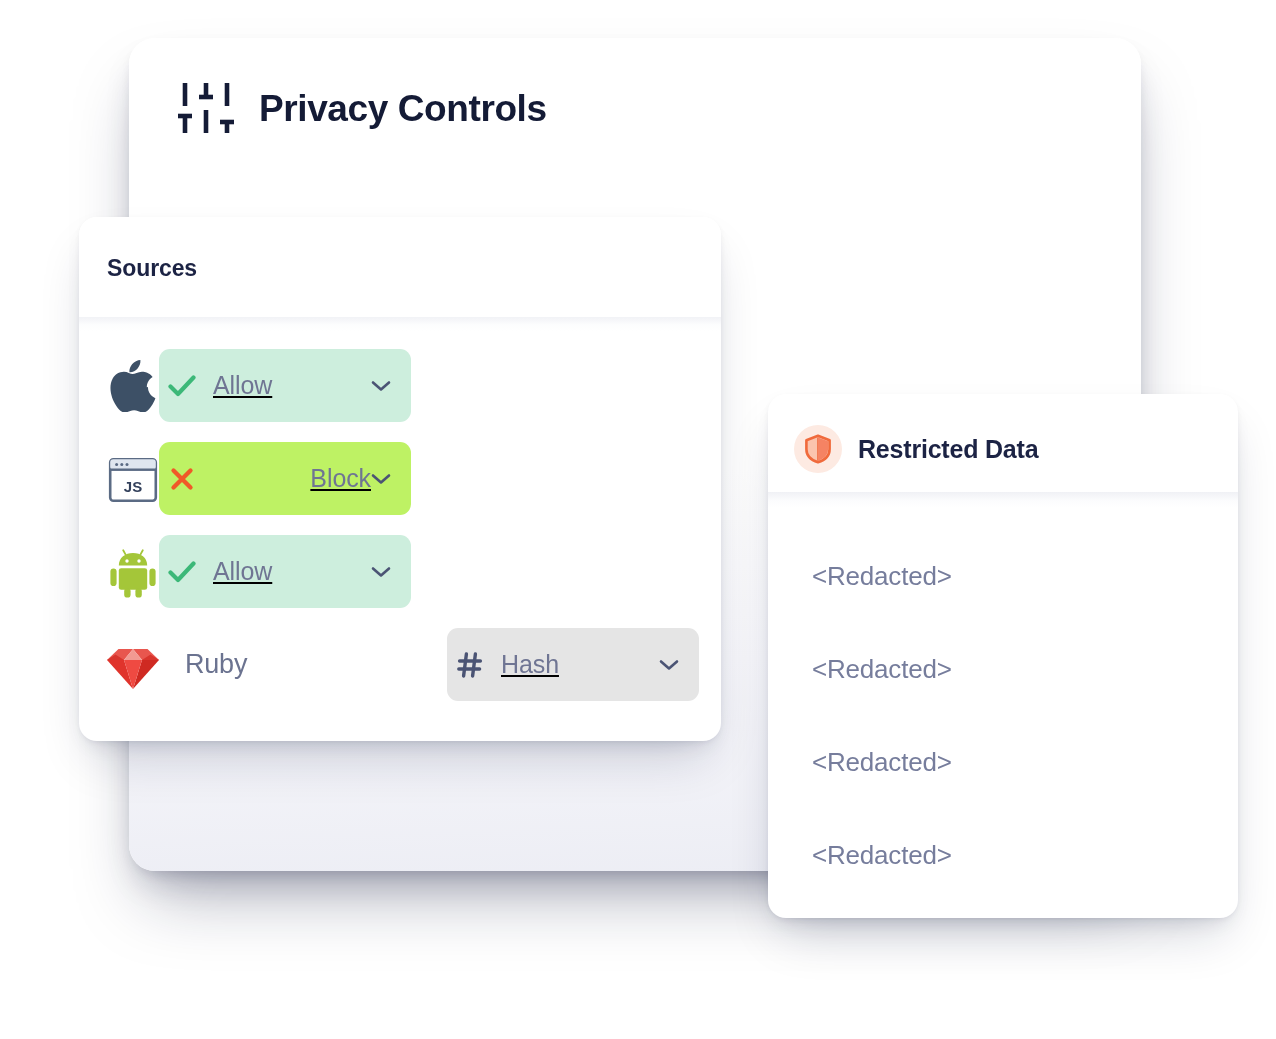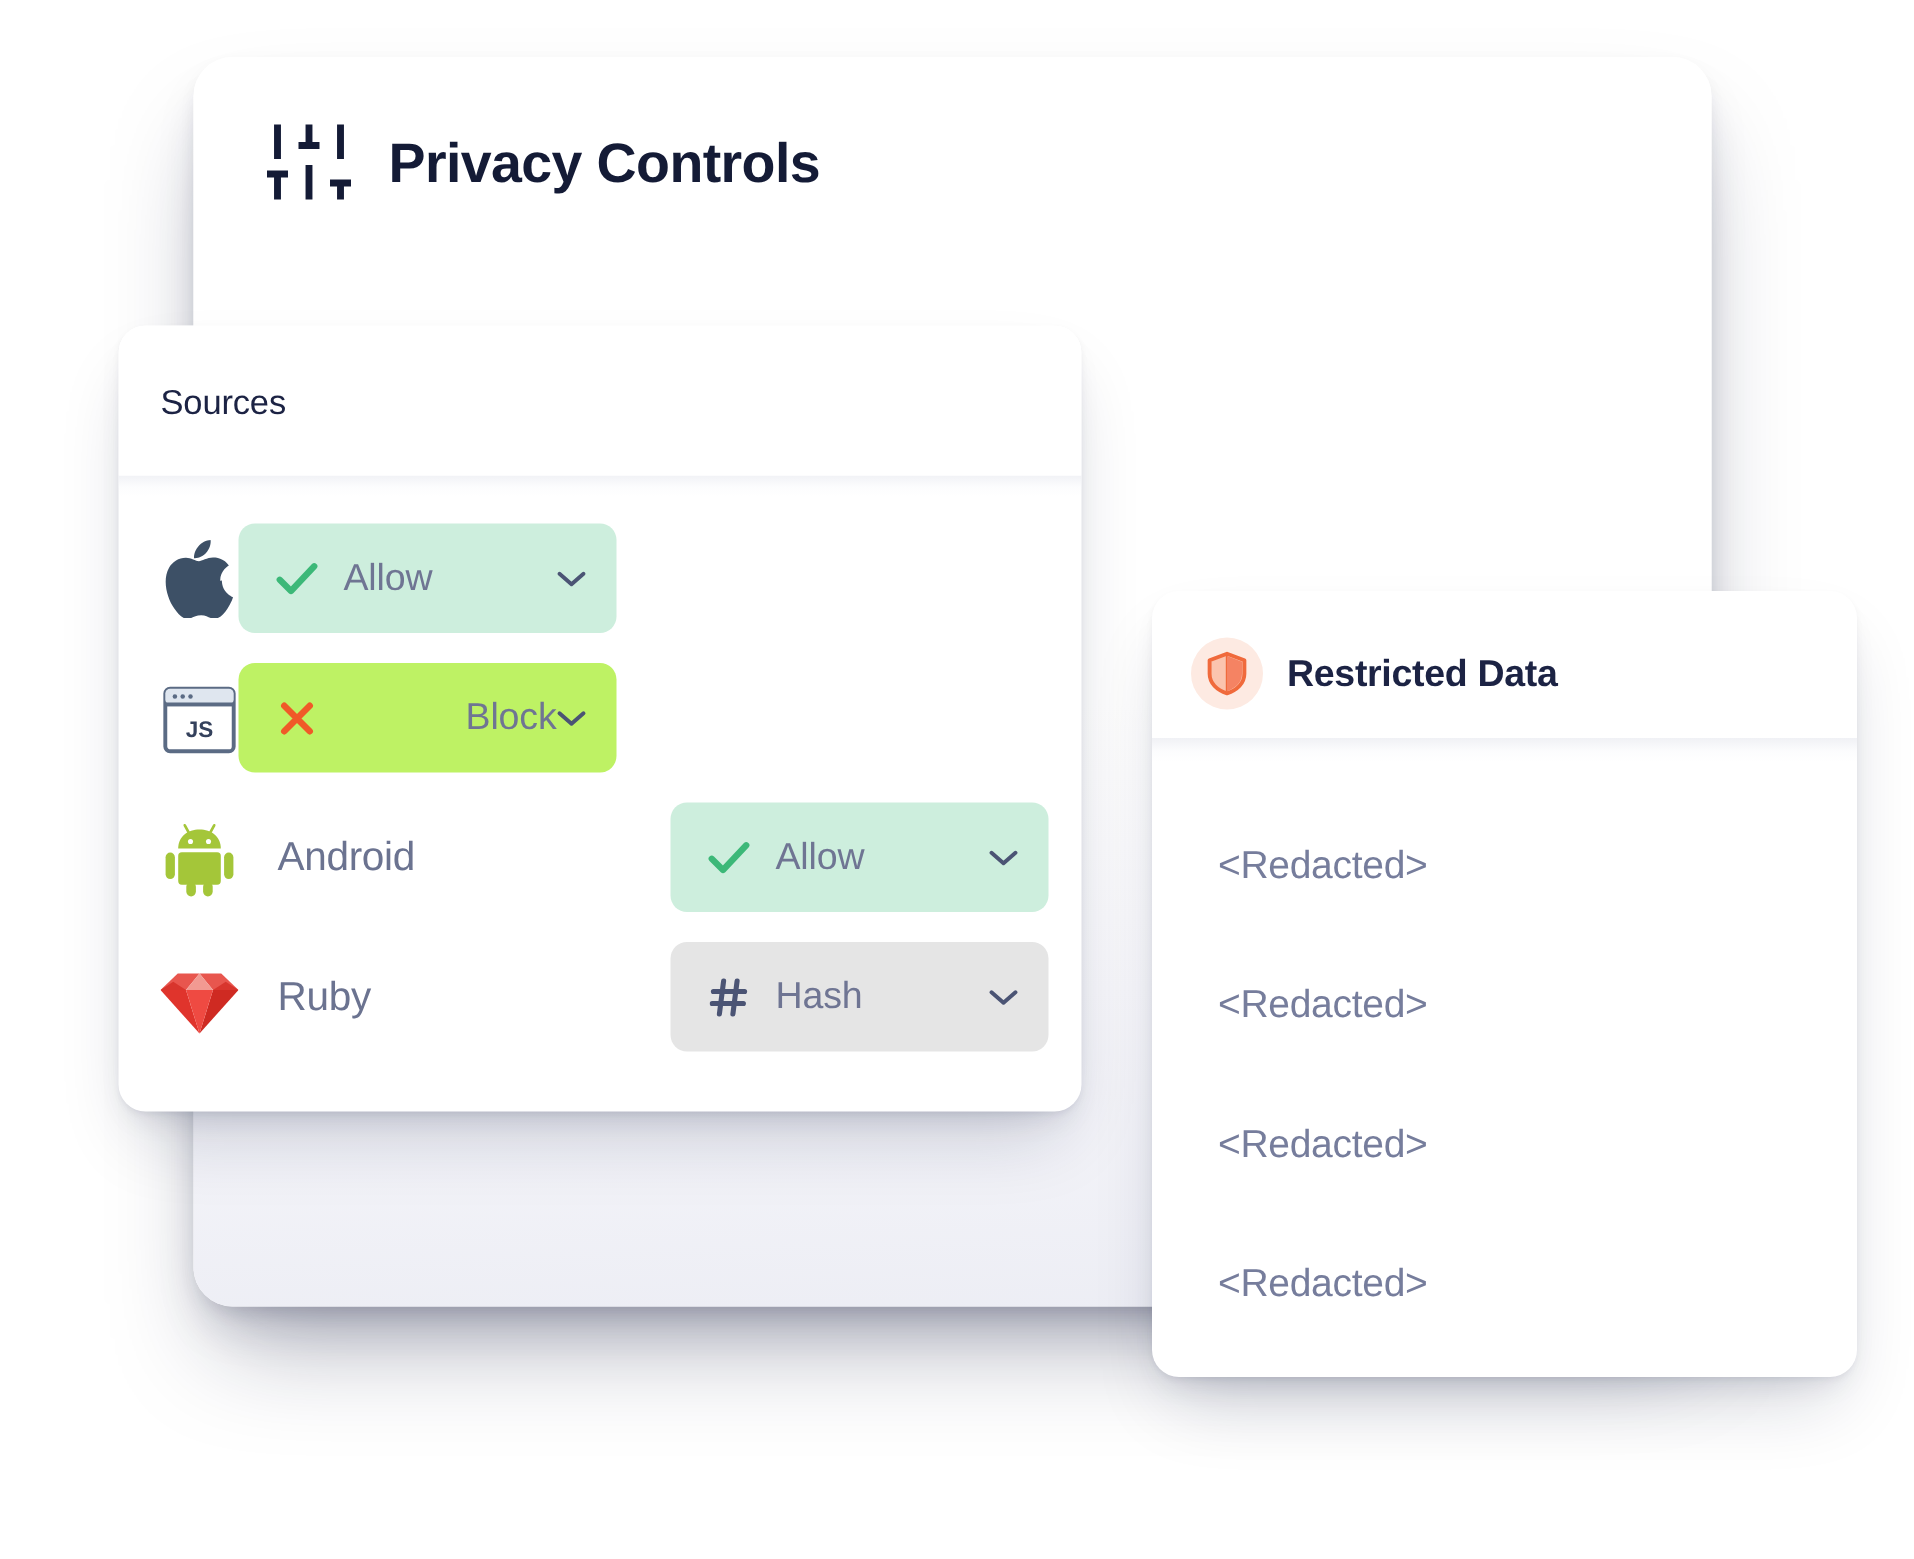--- a/index.html
+++ b/index.html
@@ -81,21 +81,21 @@
     height: 100px;
     position: relative;
     background: #ffffff;
   }
 
   .sources-head-label {
     position: absolute;
     left: 28px;
     top: 38px;
     font-size: 23px;
-    font-weight: normal;
+    font-weight: bold;
     color: #1c2344;
     letter-spacing: -0.1px;
   }
 
   .sources-divider {
     height: 14px;
     background: linear-gradient(180deg, #f1f2f6 0%, rgba(247,248,251,0.35) 55%, rgba(255,255,255,0) 100%);
   }
 
   .sources-body {
@@ -131,22 +131,23 @@
   
   .pill {
     width: 252px;
     height: 73px;
     margin-right: 22px;
     border-radius: 11px;
     display: flex;
     align-items: center;
     flex: none;
     box-sizing: border-box;
-    padding: 0 20px 0 24px;
+    padding: 0 20px 0 8px;
     cursor: pointer;
+    text-decoration: underline;
   }
   .pill.allow  { background: #cdeedd; }
   .pill.block  { background: #bef264; text-align: right; }
   .pill.hash   { background: #e5e5e5; }
 
   .pill-glyph {
     width: 30px;
     height: 30px;
     flex: none;
     display: flex;
@@ -351,21 +352,20 @@
               <rect x="26.4" y="40.0" width="6.4" height="9.6" rx="3.2"></rect>
 
               <rect x="1.4" y="20.4" width="6.2" height="17.6" rx="3.1"></rect>
               <rect x="40.4" y="20.4" width="6.2" height="17.6" rx="3.1"></rect>
             </g>
 
             <circle cx="18.0" cy="13.0" r="1.7" fill="#ffffff"></circle>
             <circle cx="30.0" cy="13.0" r="1.7" fill="#ffffff"></circle>
           </svg>
         </span>
-        <div class="source-label">Android</div>
         <div class="pill allow">
           <span class="pill-glyph">
             <svg width="28" height="22" viewBox="0 0 28 22" fill="none" xmlns="http://www.w3.org/2000/svg">
               <path d="M2.5 11.5 L10 19 L25.5 2.5" stroke="#3cb878" stroke-width="4.2" stroke-linecap="round" stroke-linejoin="round"></path>
             </svg>
           </span>
           <div class="pill-label">Allow</div>
           <span class="pill-chevron">
             <svg width="20" height="12" viewBox="0 0 20 12" fill="none" xmlns="http://www.w3.org/2000/svg">
               <path d="M2 2.5 L10 9.5 L18 2.5" stroke="#4b5474" stroke-width="2.6" stroke-linecap="round" stroke-linejoin="round"></path>

